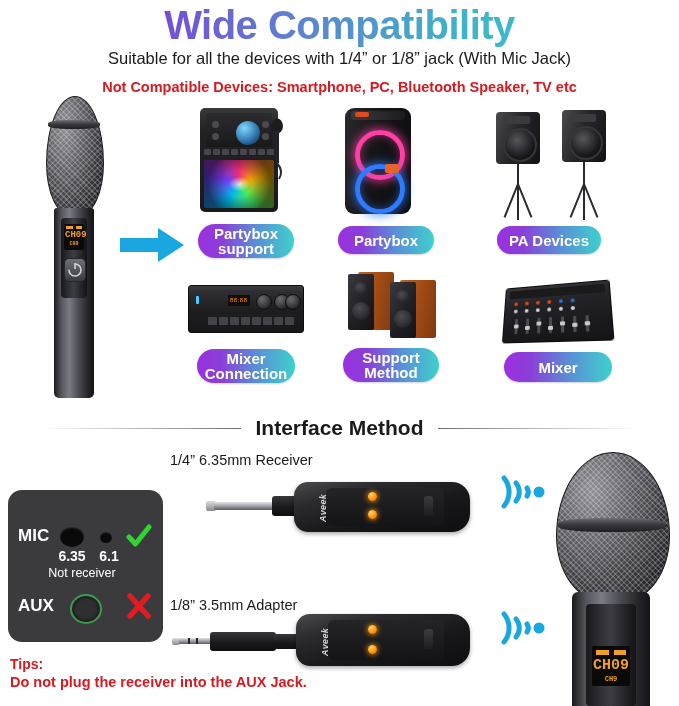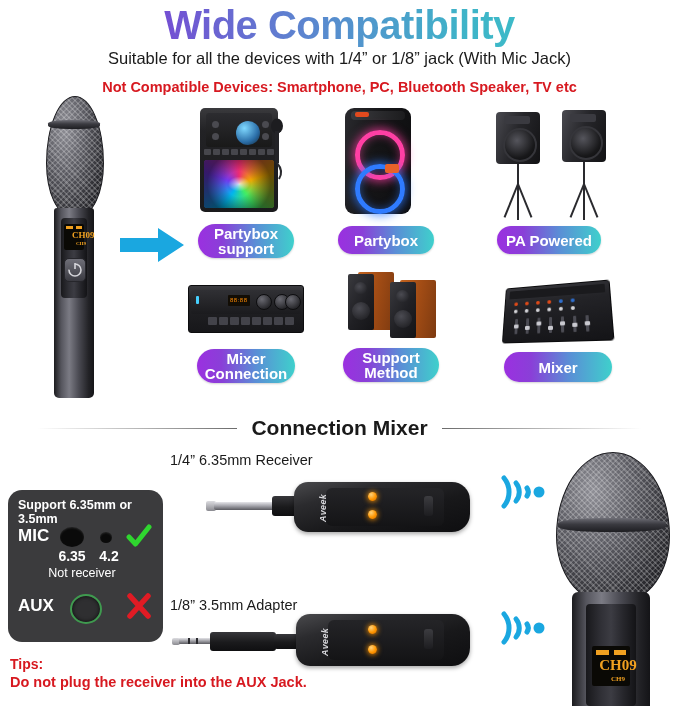--- a/index.html
+++ b/index.html
@@ -190,21 +190,21 @@
       radial-gradient(ellipse at 32% 26%,#8f8f96 0%,#5b5b62 38%,#2e2e33 72%,#141417 100%);
     border:1px solid #1b1b1f;}
   .mic-band{position:absolute;border-radius:40%;
     background:linear-gradient(180deg,#6e6e76 0%,#3a3a40 45%,#1e1e22 100%);}
   .mic-body{position:absolute;
     background:linear-gradient(90deg,#1b1b1e 0%,#55555d 18%,#7b7b84 38%,#4a4a52 62%,#232327 86%,#141417 100%);}
   .mic-panel{position:absolute;border-radius:4px;
     background:linear-gradient(90deg,#18181b 0%,#303036 30%,#3c3c43 50%,#26262b 75%,#131316 100%);}
   .mic-lcd{position:absolute;background:#0a0905;border-radius:2px;}
   .mic-lcd-ch{position:absolute;color:#f0a020;font-weight:bold;letter-spacing:0px;
-    font-family:Liberation Serif, serif;margin-left:7px;}
+    font-family:Liberation Mono, monospace;}
   .mic-lcd-bar{position:absolute;background:#f0a020;}
   .mic-pwr{position:absolute;border-radius:5px;
     background:linear-gradient(180deg,#6f6f78,#3a3a41);border:1px solid #26262b;}
 </style>
 </head>
 <body>
 
 <div class="abs" id="title">Wide Compatibility</div>
 <div class="abs" id="subtitle">Suitable for all the devices with 1/4” or 1/8” jack (With Mic Jack)</div>
 <div class="abs" id="notcompat">Not Compatible Devices: Smartphone, PC, Bluetooth Speaker, TV etc</div>
@@ -295,21 +295,21 @@
 </div>
 
 <div class="abs pill" style="left:198px;top:224px;width:96px;height:34px;flex-direction:column;">
   <span>Partybox</span>
   <span>support</span>
 </div>
 <div class="abs pill" style="left:338px;top:226px;width:96px;height:28px;">
   <span>Partybox</span>
 </div>
 <div class="abs pill" style="left:497px;top:226px;width:104px;height:28px;">
-  <span>PA Powered</span>
+  <span>PA Devices</span>
 </div>
 
 <div class="abs amp" style="left:188px;top:285px;">
   <div class="amp-body"></div>
   <div class="amp-face"></div>
   <div class="amp-led"></div>
   <div class="amp-disp"></div>
   <div class="amp-dtext">88:88</div>
   <div class="amp-knob" style="left:68px;"></div>
   <div class="amp-knob" style="left:86px;"></div>
@@ -380,31 +380,30 @@
 <div class="abs pill" style="left:343px;top:348px;width:96px;height:34px;flex-direction:column;">
   <span>Support</span>
   <span>Method</span>
 </div>
 <div class="abs pill" style="left:504px;top:352px;width:108px;height:30px;">
   <span>Mixer</span>
 </div>
 
 <div class="abs" id="cm-wrap">
   <div class="cm-rule l"></div>
-  <div id="cm-title">Connection Mixer</div>
+  <div id="cm-title">Interface Method</div>
   <div class="cm-rule r"></div>
 </div>
 
 <div class="abs" id="jackpanel">
-  <div id="jp-support">Support 6.35mm or 3.5mm</div>
   <div id="jp-mic">MIC</div>
   <div class="jp-hole" id="jp-h635"></div>
   <div class="jp-hole" id="jp-h35"></div>
   <div id="jp-l635">6.35</div>
-  <div id="jp-l35">4.2</div>
+  <div id="jp-l35">6.1</div>
   <div id="jp-notsupport">Not receiver</div>
   <div id="jp-aux">AUX</div>
   <div id="jp-auxjack"></div>
   <div id="jp-check">
     <svg width="26" height="26" viewBox="0 0 26 26">
       <path d="M3 13 L9.5 20 L23 3" stroke="#2fd62f" stroke-width="5" fill="none" stroke-linecap="round" stroke-linejoin="round"></path>
     </svg>
   </div>
   <div id="jp-x">
     <svg width="26" height="28" viewBox="0 0 26 28">

